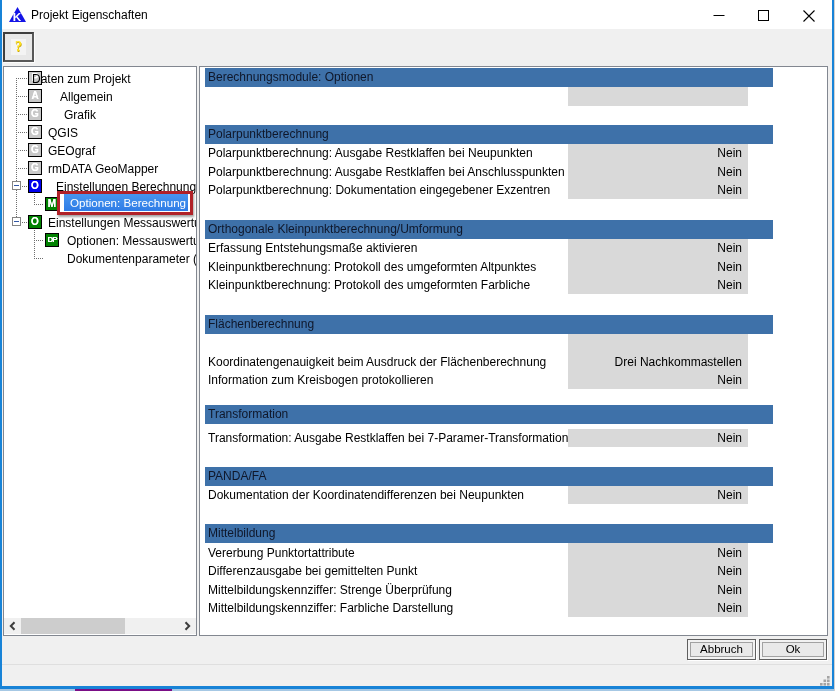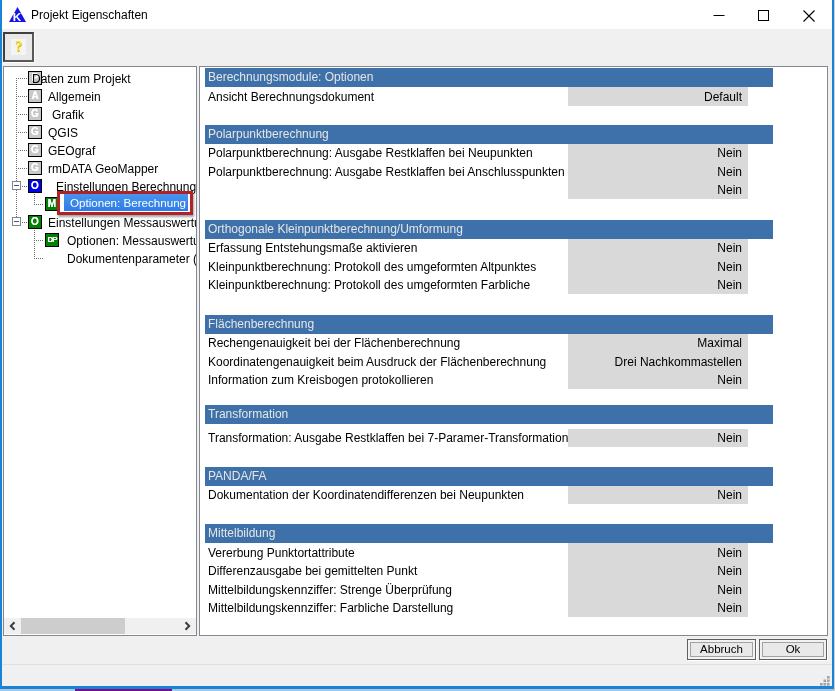--- a/index.html
+++ b/index.html
@@ -58,21 +58,21 @@
 #hscroll { position:absolute; left:0px; top:551px; width:192px; height:16px; background:#f0f0f0; }
 #hthumb { position:absolute; left:17px; top:0; width:104px; height:16px; background:#cdcdcd; }
 .sarrow { position:absolute; top:0; width:17px; height:16px; color:#505050; font-size:10px; line-height:16px; text-align:center; font-weight:bold;}
 
 #panel {
   position:absolute; left:199px; top:66px; width:629px; height:570px;
   background:#fff; border:1px solid #828790; overflow:hidden; font-size:12px;
 }
 .sheader {
   position:absolute; left:5px; width:568px; height:19px; background:#3e71a9;
-  color:#e5e5e5; line-height:19px; padding-left:3px;
+  color:#0f172a; line-height:19px; padding-left:3px;
 }
 .srow { position:absolute; left:0; width:627px; height:18.5px; }
 .slabel { position:absolute; left:8px; top:0; line-height:18.5px; color:#000; white-space:nowrap; }
 .svalbox { position:absolute; left:368px; width:180px; background:#d9d9d9; }
 .sval { position:absolute; left:368px; width:174px; text-align:right; line-height:18.5px; color:#000; }
 
 .dlgbtn {
   position:absolute; top:639px; height:21px; background:#e9e9e9;
   border:1px solid #5f5f5f;
   box-shadow:inset 0 0 0 2px #f2f2f2, inset 0 0 0 3px #a2a2a2, 1px 1px 0 #ffffff;
@@ -130,25 +130,25 @@
         <div class="hdots" style="left:30px;top:173px;width:10px"></div>
         <div class="hdots" style="left:30px;top:191px;width:10px"></div>
       </div>
     <div id="treerows">
         <div class="trow" style="top:2px">
           <div class="ticon" style="left:24px;background:#c8c8c8;color:#fff;">P</div>
           <div class="tlabel" style="left:28px">Daten zum Projekt</div>
         </div>
         <div class="trow" style="top:20px">
           <div class="ticon" style="left:24px;background:#c8c8c8;color:#fff;">A</div>
-          <div class="tlabel" style="left:44px">Allgemein</div>
+          <div class="tlabel" style="left:56px">Allgemein</div>
         </div>
         <div class="trow" style="top:38px">
           <div class="ticon" style="left:24px;background:#c8c8c8;color:#fff;">G</div>
-          <div class="tlabel" style="left:48px">Grafik</div>
+          <div class="tlabel" style="left:60px">Grafik</div>
         </div>
         <div class="trow" style="top:56px">
           <div class="ticon" style="left:24px;background:#c8c8c8;color:#fff;">G</div>
           <div class="tlabel" style="left:44px">QGIS</div>
         </div>
         <div class="trow" style="top:74px">
           <div class="ticon" style="left:24px;background:#c8c8c8;color:#fff;">G</div>
           <div class="tlabel" style="left:44px">GEOgraf</div>
         </div>
         <div class="trow" style="top:92px">
@@ -183,57 +183,50 @@
       <div id="hthumb"></div>
       <svg class="sarrow" style="right:0" viewBox="0 0 17 16">
           <path d="M6.5 4.2 L10.2 8 L6.5 11.8" stroke="#3d3d3d" stroke-width="2" fill="none"></path>
         </svg>
     </div>
   </div>
 
   <div id="panel">
       <div class="sheader" style="top:1px">Berechnungsmodule: Optionen</div>
       <div class="svalbox" style="top:20px;height:18.5px"></div>
-      <div class="srow" style="top:20.5px">
-        <div class="slabel">Ansicht Berechnungsdokument</div>
-        <div class="sval">Default</div>
-      </div>
       <div class="sheader" style="top:57.5px">Polarpunktberechnung</div>
       <div class="svalbox" style="top:76.5px;height:55.5px"></div>
       <div class="srow" style="top:77px">
         <div class="slabel">Polarpunktberechnung: Ausgabe Restklaffen bei Neupunkten</div>
         <div class="sval">Nein</div>
       </div>
       <div class="srow" style="top:95.5px">
         <div class="slabel">Polarpunktberechnung: Ausgabe Restklaffen bei Anschlusspunkten</div>
         <div class="sval">Nein</div>
       </div>
       <div class="srow" style="top:114px">
+        <div class="slabel">Polarpunktberechnung: Dokumentation eingegebener Exzentren</div>
         <div class="sval">Nein</div>
       </div>
       <div class="sheader" style="top:152.5px">Orthogonale Kleinpunktberechnung/Umformung</div>
       <div class="svalbox" style="top:171.5px;height:55.5px"></div>
       <div class="srow" style="top:172px">
         <div class="slabel">Erfassung Entstehungsmaße aktivieren</div>
         <div class="sval">Nein</div>
       </div>
       <div class="srow" style="top:190.5px">
         <div class="slabel">Kleinpunktberechnung: Protokoll des umgeformten Altpunktes</div>
         <div class="sval">Nein</div>
       </div>
       <div class="srow" style="top:209px">
         <div class="slabel">Kleinpunktberechnung: Protokoll des umgeformten Farbliche</div>
         <div class="sval">Nein</div>
       </div>
       <div class="sheader" style="top:247.5px">Flächenberechnung</div>
       <div class="svalbox" style="top:266.5px;height:55.5px"></div>
-      <div class="srow" style="top:267px">
-        <div class="slabel">Rechengenauigkeit bei der Flächenberechnung</div>
-        <div class="sval">Maximal</div>
-      </div>
       <div class="srow" style="top:285.5px">
         <div class="slabel">Koordinatengenauigkeit beim Ausdruck der Flächenberechnung</div>
         <div class="sval">Drei Nachkommastellen</div>
       </div>
       <div class="srow" style="top:304px">
         <div class="slabel">Information zum Kreisbogen protokollieren</div>
         <div class="sval">Nein</div>
       </div>
       <div class="sheader" style="top:338px">Transformation</div>
       <div class="svalbox" style="top:361.5px;height:18.5px"></div>

